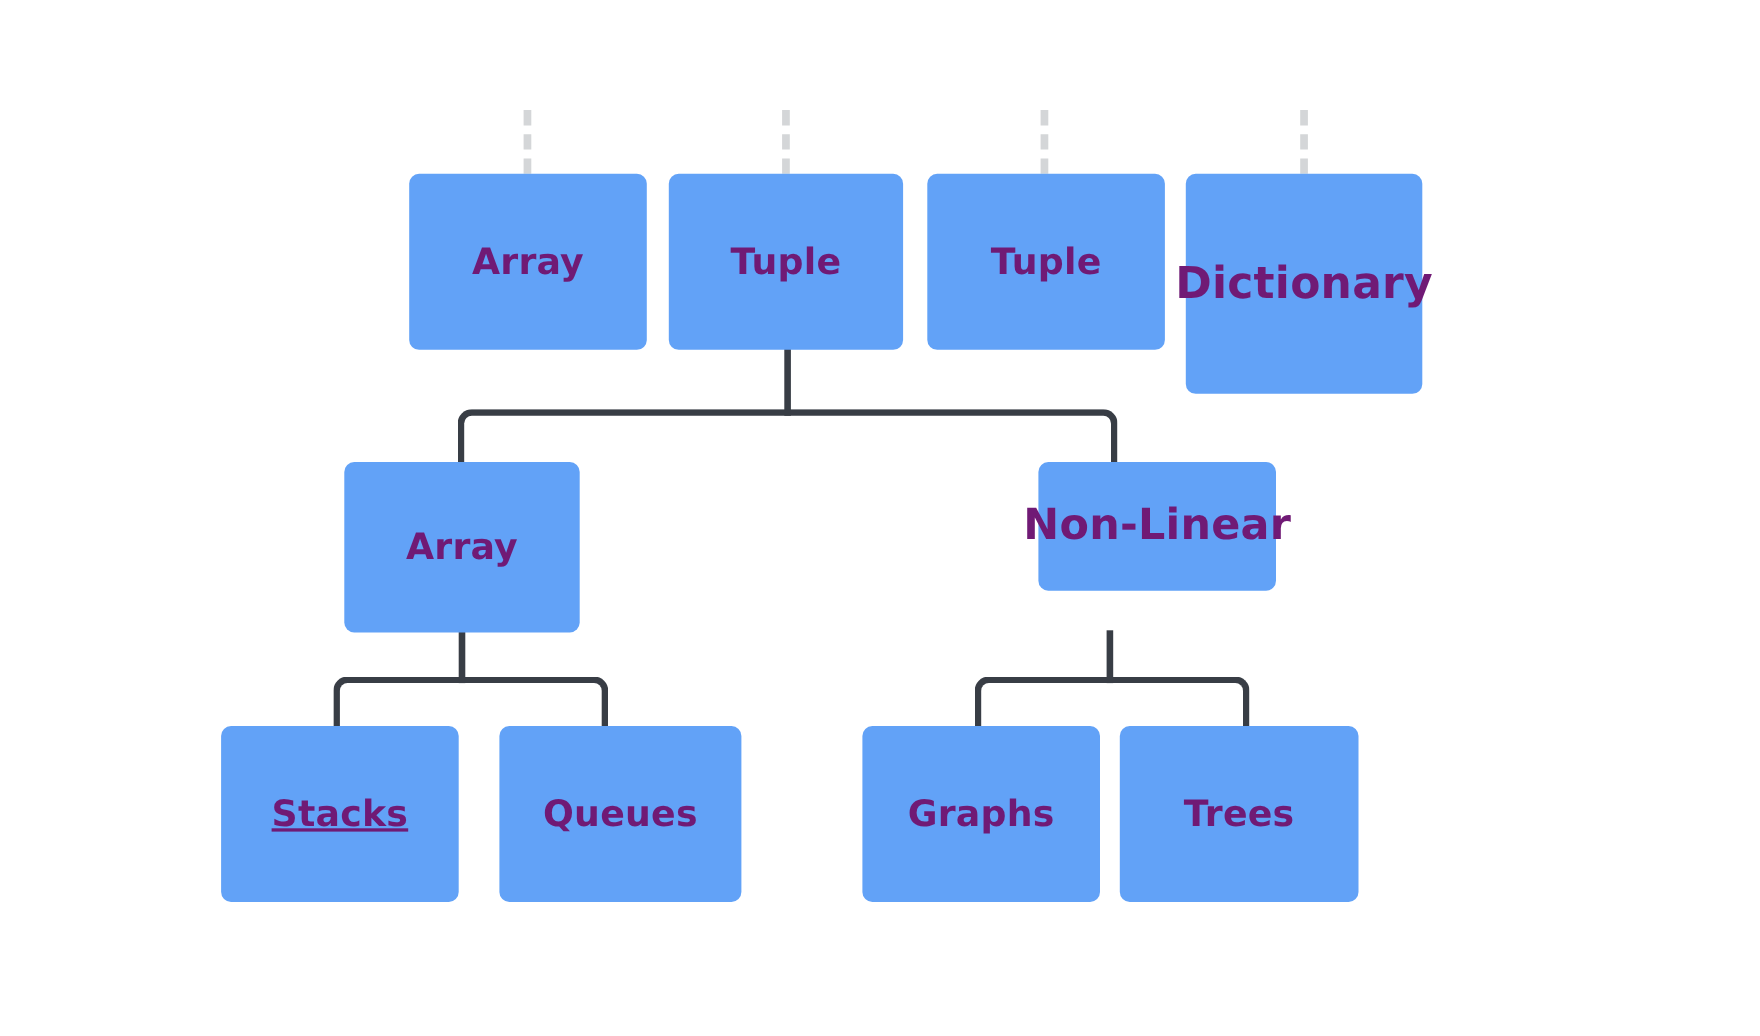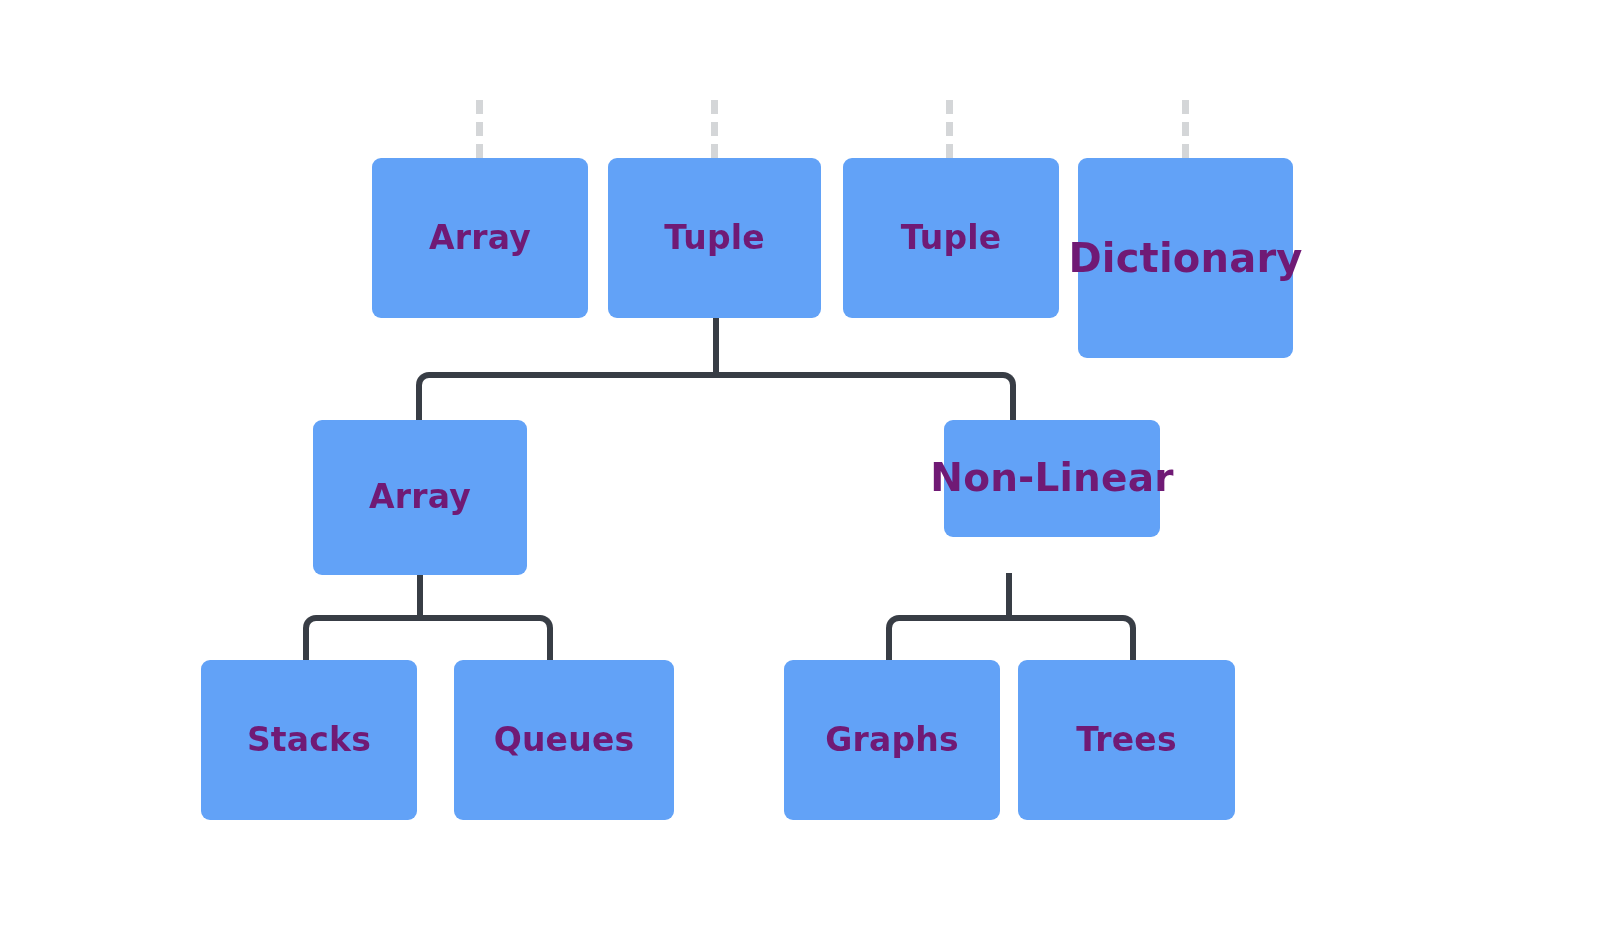--- a/index.html
+++ b/index.html
@@ -94,21 +94,21 @@
   </div>
 
   <div class="node" style="left:313px; top:420px; width:214px; height:155px; background:#62a2f7; font-size:33px;">
     <span class="node-label">Array</span>
   </div>
 
   <div class="node" style="left:944px; top:420px; width:216px; height:117px; background:#62a2f7; font-size:39px;">
     <span class="node-label">Non-Linear</span>
   </div>
 
-  <div class="node" style="left:201px; top:660px; width:216px; height:160px; background:#62a2f7; font-size:33px;">
+  <div class="node" style="left:201px; top:660px; width:216px; height:160px; background:#62a2f7; font-size:33px;text-decoration:underline;">
     <span class="node-label">Stacks</span>
   </div>
 
   <div class="node" style="left:434px; top:660px; width:220px; height:160px; background:#62a2f7; font-size:33px;margin-left:20px;">
     <span class="node-label">Queues</span>
   </div>
 
   <div class="node" style="left:784px; top:660px; width:216px; height:160px; background:#62a2f7; font-size:33px;">
     <span class="node-label">Graphs</span>
   </div>

